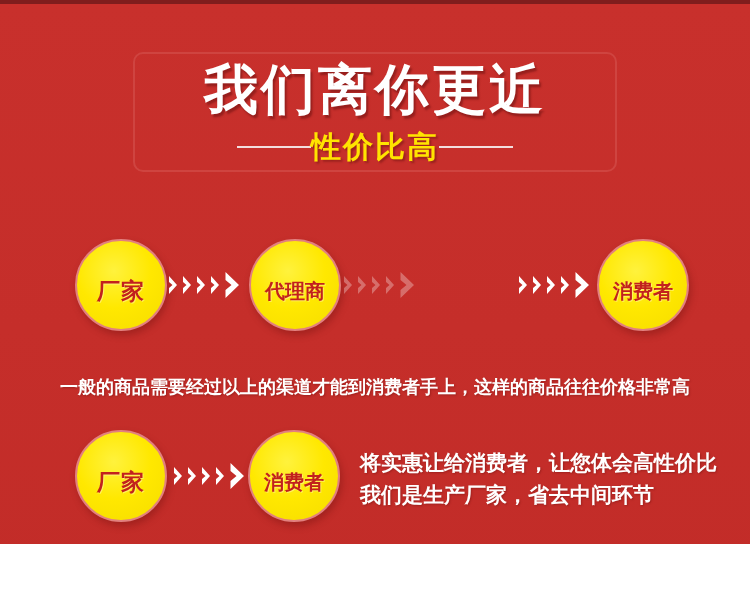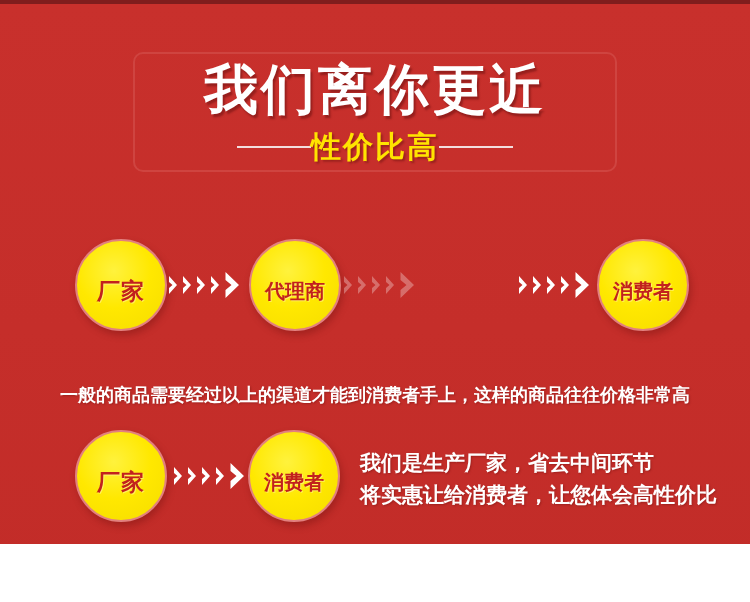--- a/index.html
+++ b/index.html
@@ -115,21 +115,21 @@
     gap: 3px;
     height: 30px;
   }
   .arrows svg { display: block; }
   .arrows.faded { opacity: 0.30; }
 
   
   .mid-text {
     position: absolute;
     left: 0;
-    top: 382px;
+    top: 374px;
     width: 750px;
     text-align: center;
     color: #ffffff;
     font-size: 18px;
     line-height: 26px;
     font-weight: bold;
     white-space: nowrap;
     text-shadow: 1px 1px 2px rgba(90, 12, 10, 0.35);
   }
   .right-text {
@@ -247,16 +247,16 @@
     <svg width="17" height="28" viewBox="0 0 17 28">
         <path d="M1.5 1 L15 14 L1.5 27 L1.5 19 L7.5 14 L1.5 9 Z" fill="#ffffff"></path>
       </svg>
   </div>
 
   <div class="node" style="left:248px; top:430px;">
     <span class="node-label lbl-3">消费者</span>
   </div>
 
   <div class="right-text">
+    <div>将实惠让给消费者，让您体会高性价比</div>
     <div>我们是生产厂家，省去中间环节</div>
-    <div>将实惠让给消费者，让您体会高性价比</div>
   </div>
 </div>
 
 </body></html>

